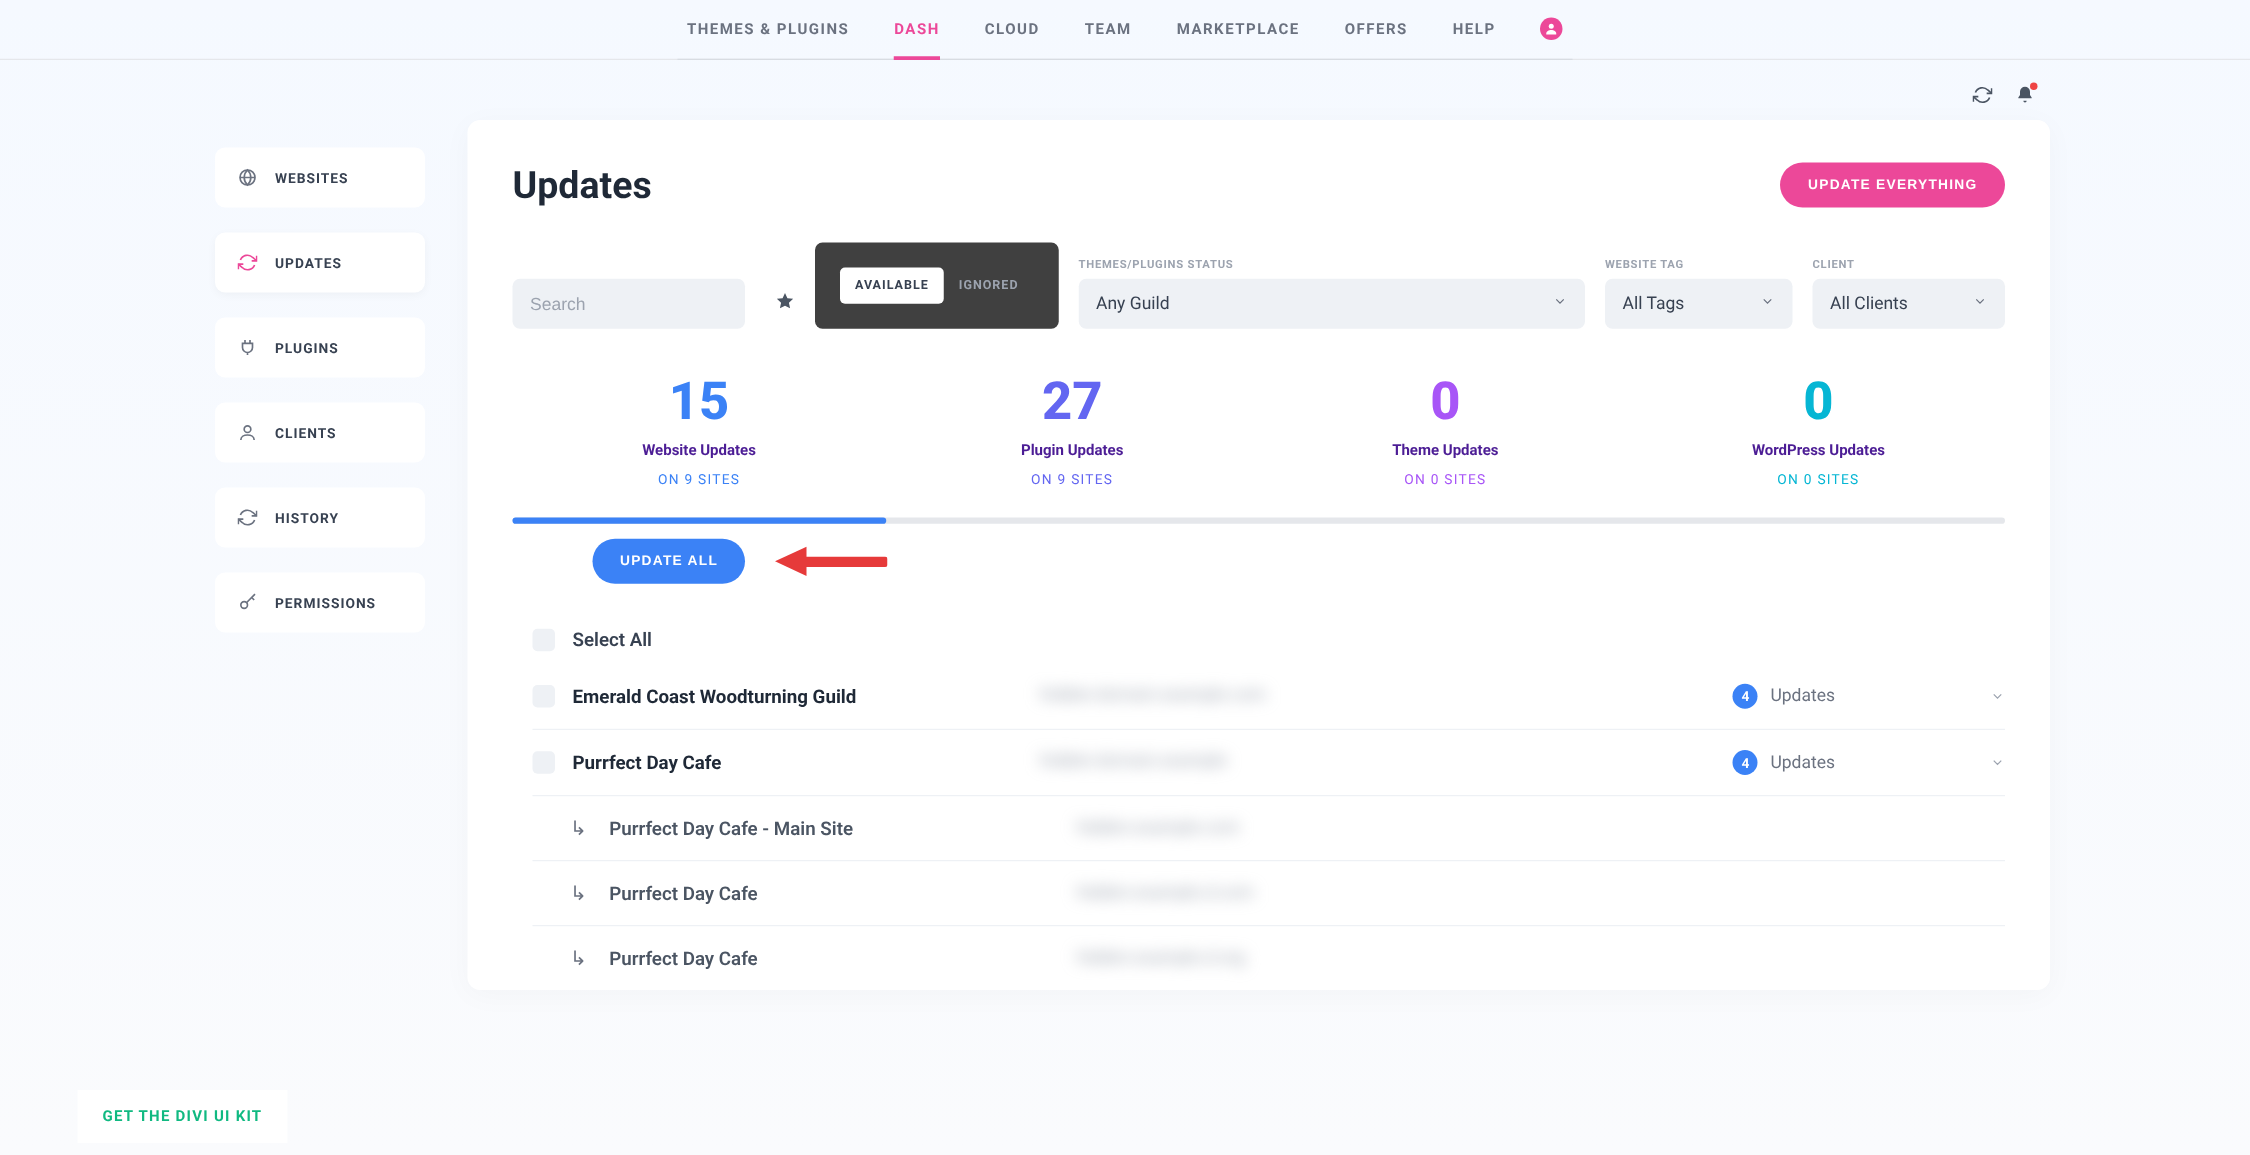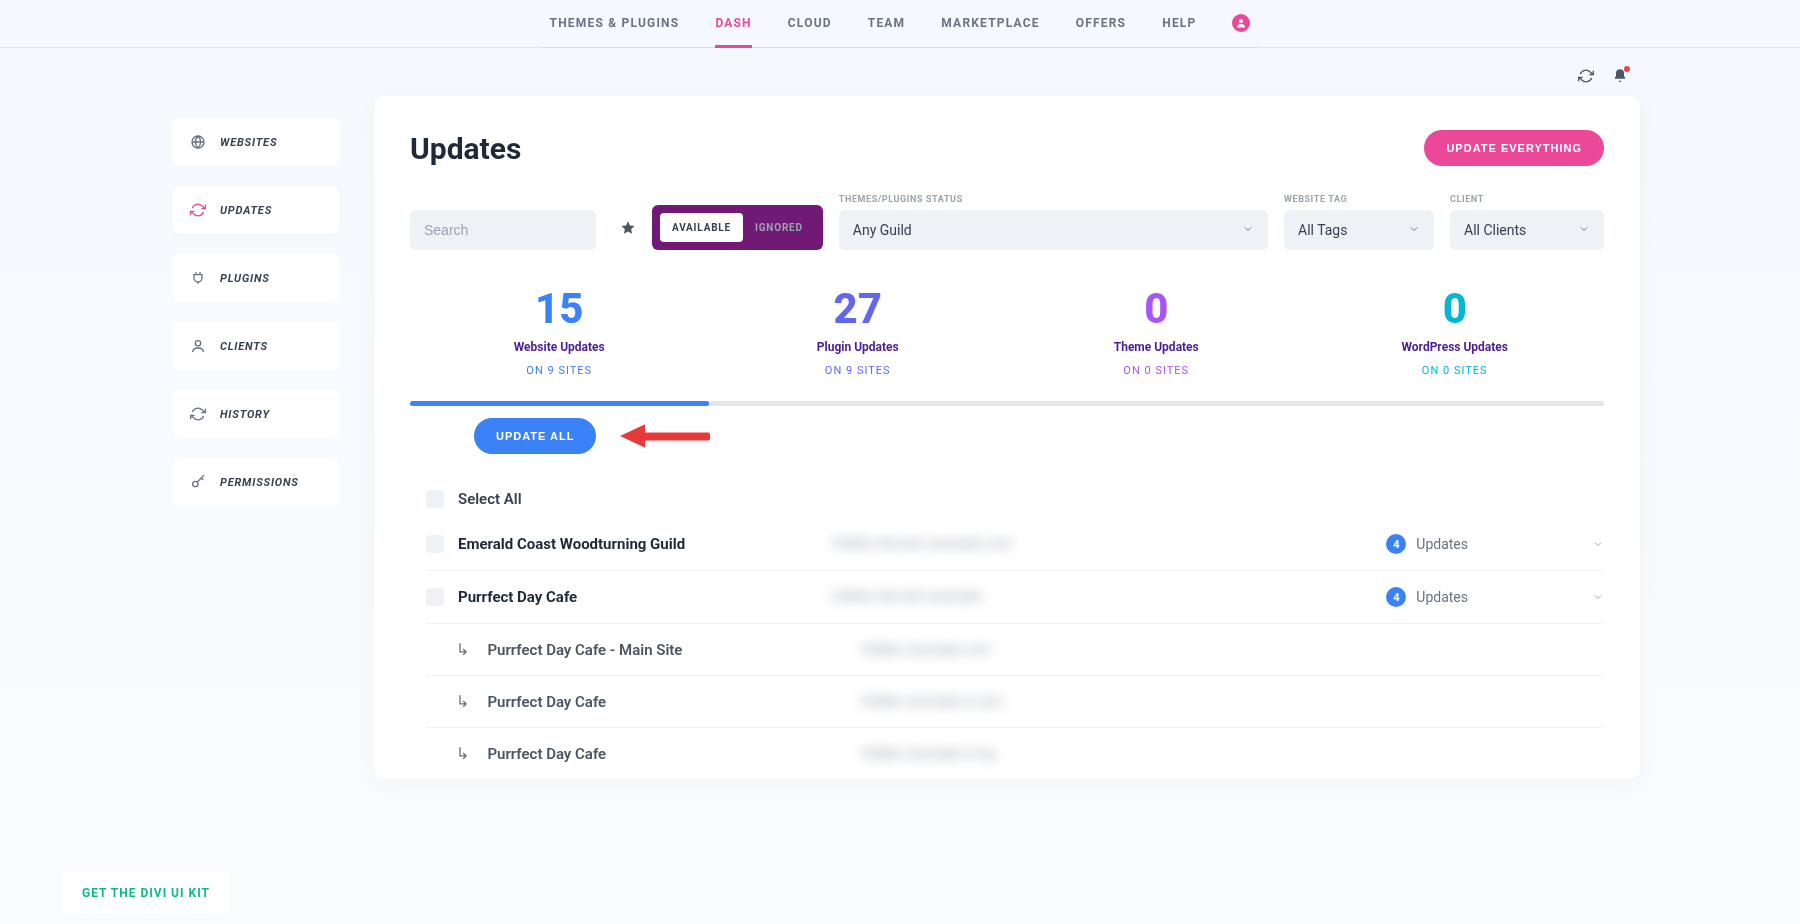--- a/index.html
+++ b/index.html
@@ -98,21 +98,20 @@
   margin-top: 22px;
 }
 .side-card {
   background: #fff;
   border-radius: 8px;
   padding: 16px 18px;
   display: flex;
   align-items: center;
   gap: 14px;
   cursor: pointer;
-  font-style: italic;
 }
 .side-card.active {
   background: #fff;
   box-shadow: 0 2px 8px rgba(0,0,0,0.04);
 }
 .side-card.active .side-icon { color: #ec4899; }
 .side-icon {
   color: #6b7280;
   width: 16px;
   height: 16px;
@@ -175,23 +174,23 @@
   color: #374151;
 }
 .search::placeholder { color: #9ca3af; }
 .star-btn {
   color: #4b5563;
   cursor: pointer;
 }
 .star-btn svg { width: 16px; height: 16px; }
 .toggle-group {
   display: flex;
-  background: #701a75;
+  background: #404040;
   border-radius: 6px;
-  padding: 8px;
+  padding: 20px;
 }
 .toggle {
   font-size: 10px;
   font-weight: 700;
   letter-spacing: 0.8px;
   padding: 9px 12px;
   border-radius: 4px;
   cursor: pointer;
   color: #9ca3af;
 }

